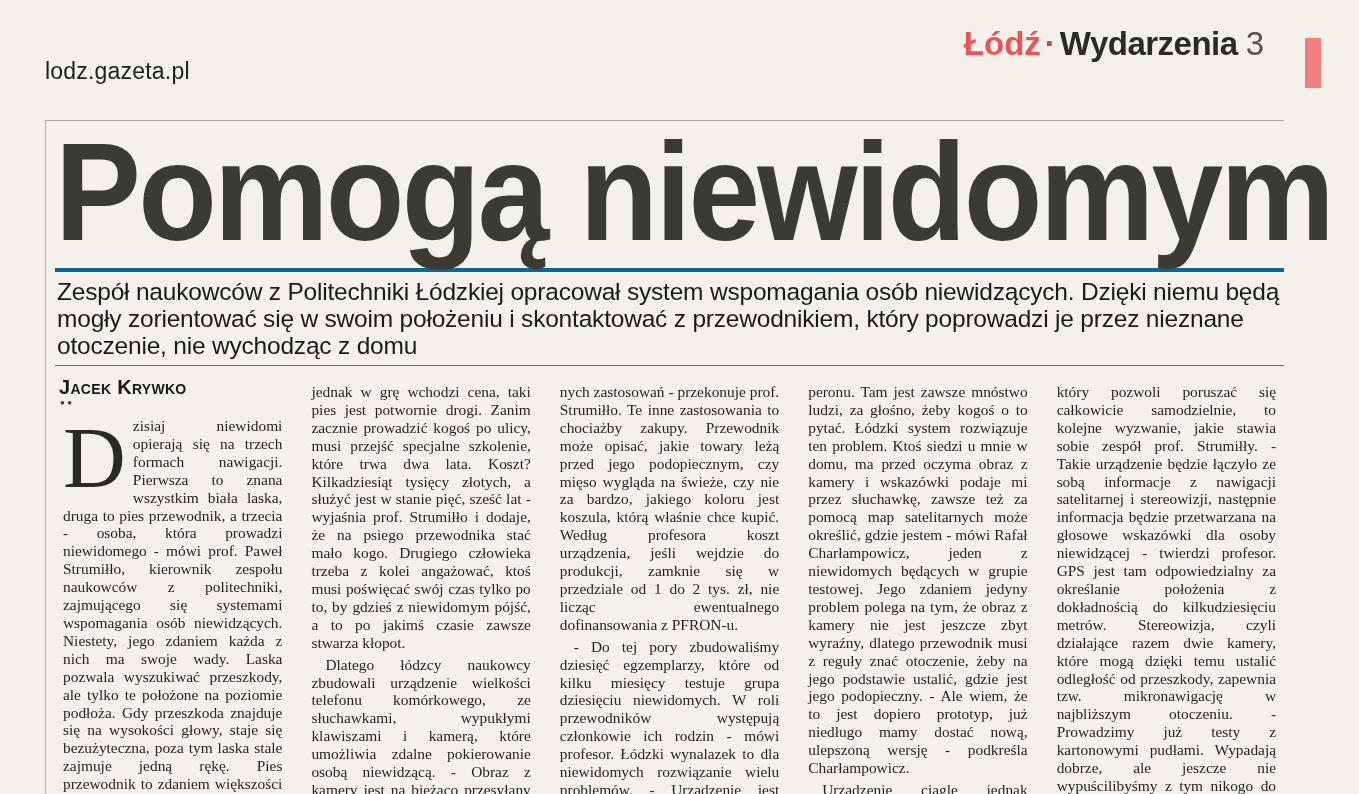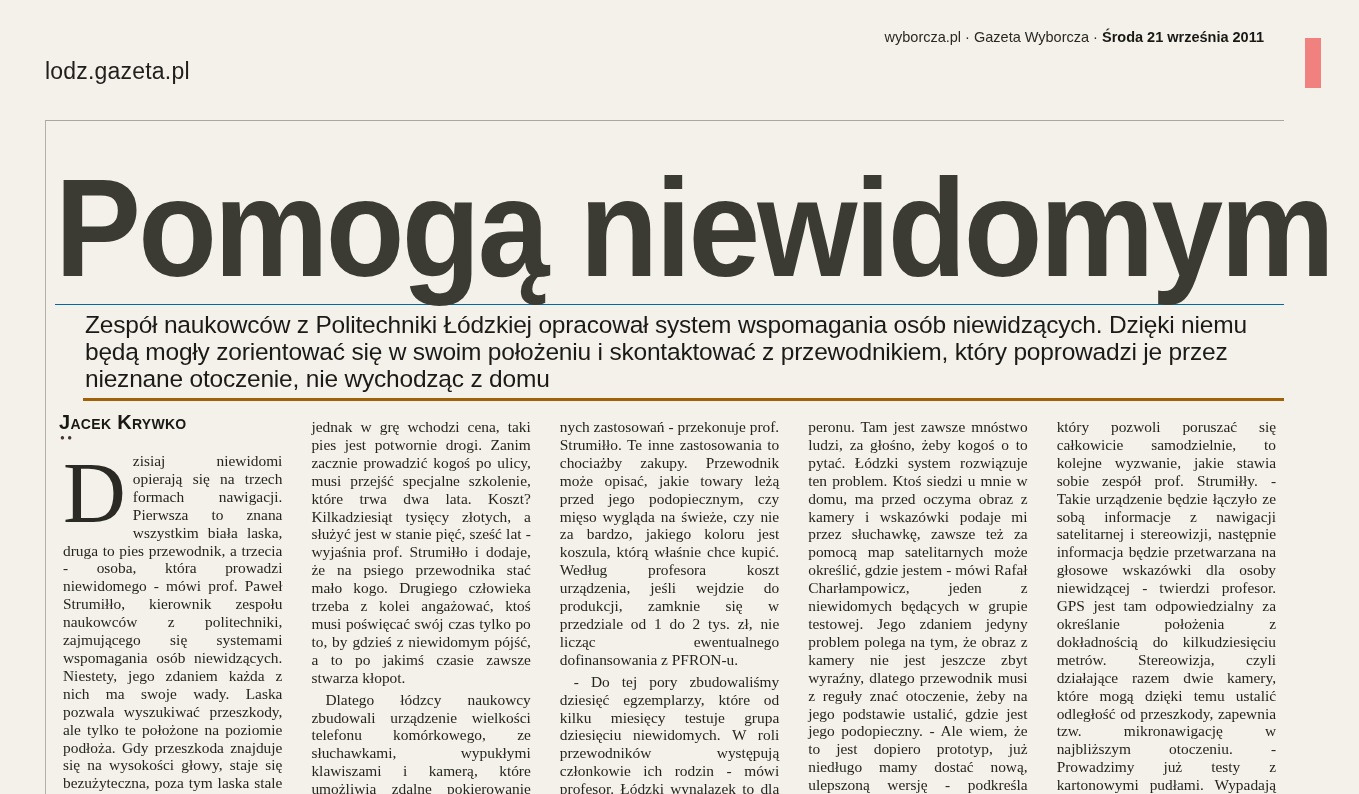--- a/index.html
+++ b/index.html
@@ -34,33 +34,33 @@
   }
 
   
   .article {
     position: absolute; left: 45px; right: 40px; top: 120px; bottom: 0;
     border-top: 1px solid #a9a7a0;
     border-left: 1px solid #b3b1aa;
     padding-left: 9px;
   }
   .headline-block {
-    height: 143px; border-bottom: 1px solid #0369a1;
-    overflow: visible; padding-top: 4px; margin-top: 36px;
+    height: 143px; border-bottom: 4px solid #0369a1;
+    overflow: visible; padding-top: 4px;
   }
   .headline {
     font-size: 140px; line-height: 134px; font-weight: bold;
     color: #3b3a33; letter-spacing: -3px; white-space: nowrap;
     transform: scaleX(0.92); transform-origin: 0 50%;
   }
   .lede {
-    border-bottom: 3px solid #a16207;
+    border-bottom: 1px solid #a16207;
     padding: 6px 0 6px 2px;
     font-size: 24.5px; line-height: 27px; color: #1b1a16;
-    font-weight: 500; letter-spacing: -0.2px; margin-left: 28px;
+    font-weight: 500; letter-spacing: -0.2px;
   }
 
   
   .columns {
     display: flex; gap: 21px; padding: 13px 4px 0 4px;
     height: 460px;
   }
   .col { flex: 1 1 0; min-width: 0; }
   .byline {
     font-variant: small-caps; font-weight: bold; font-size: 20px;
@@ -84,23 +84,22 @@
   .endmark { font-size: 13px; color: #3b3a33; }
 </style>
 </head>
 <body>
 
 <div class="page">
 
   <div class="site-url">lodz.gazeta.pl</div>
 
   <div class="header-right">
-    <div class="masthead-line">
-      <span>wyborcza.pl · Gazeta Wyborcza ·</span>
-      <b>Środa 21 września 2011</b>
+    <div class="section-line">
+      <span class="section-city">Łódź</span><span class="section-dot">·</span><span class="section-name">Wydarzenia</span><span class="section-page">3</span>
     </div>
   </div>
 
   <div class="corner-block"></div>
 
   <div class="article">
 
     <div class="headline-block">
       <div class="headline">Pomogą niewidomym</div>
     </div>

